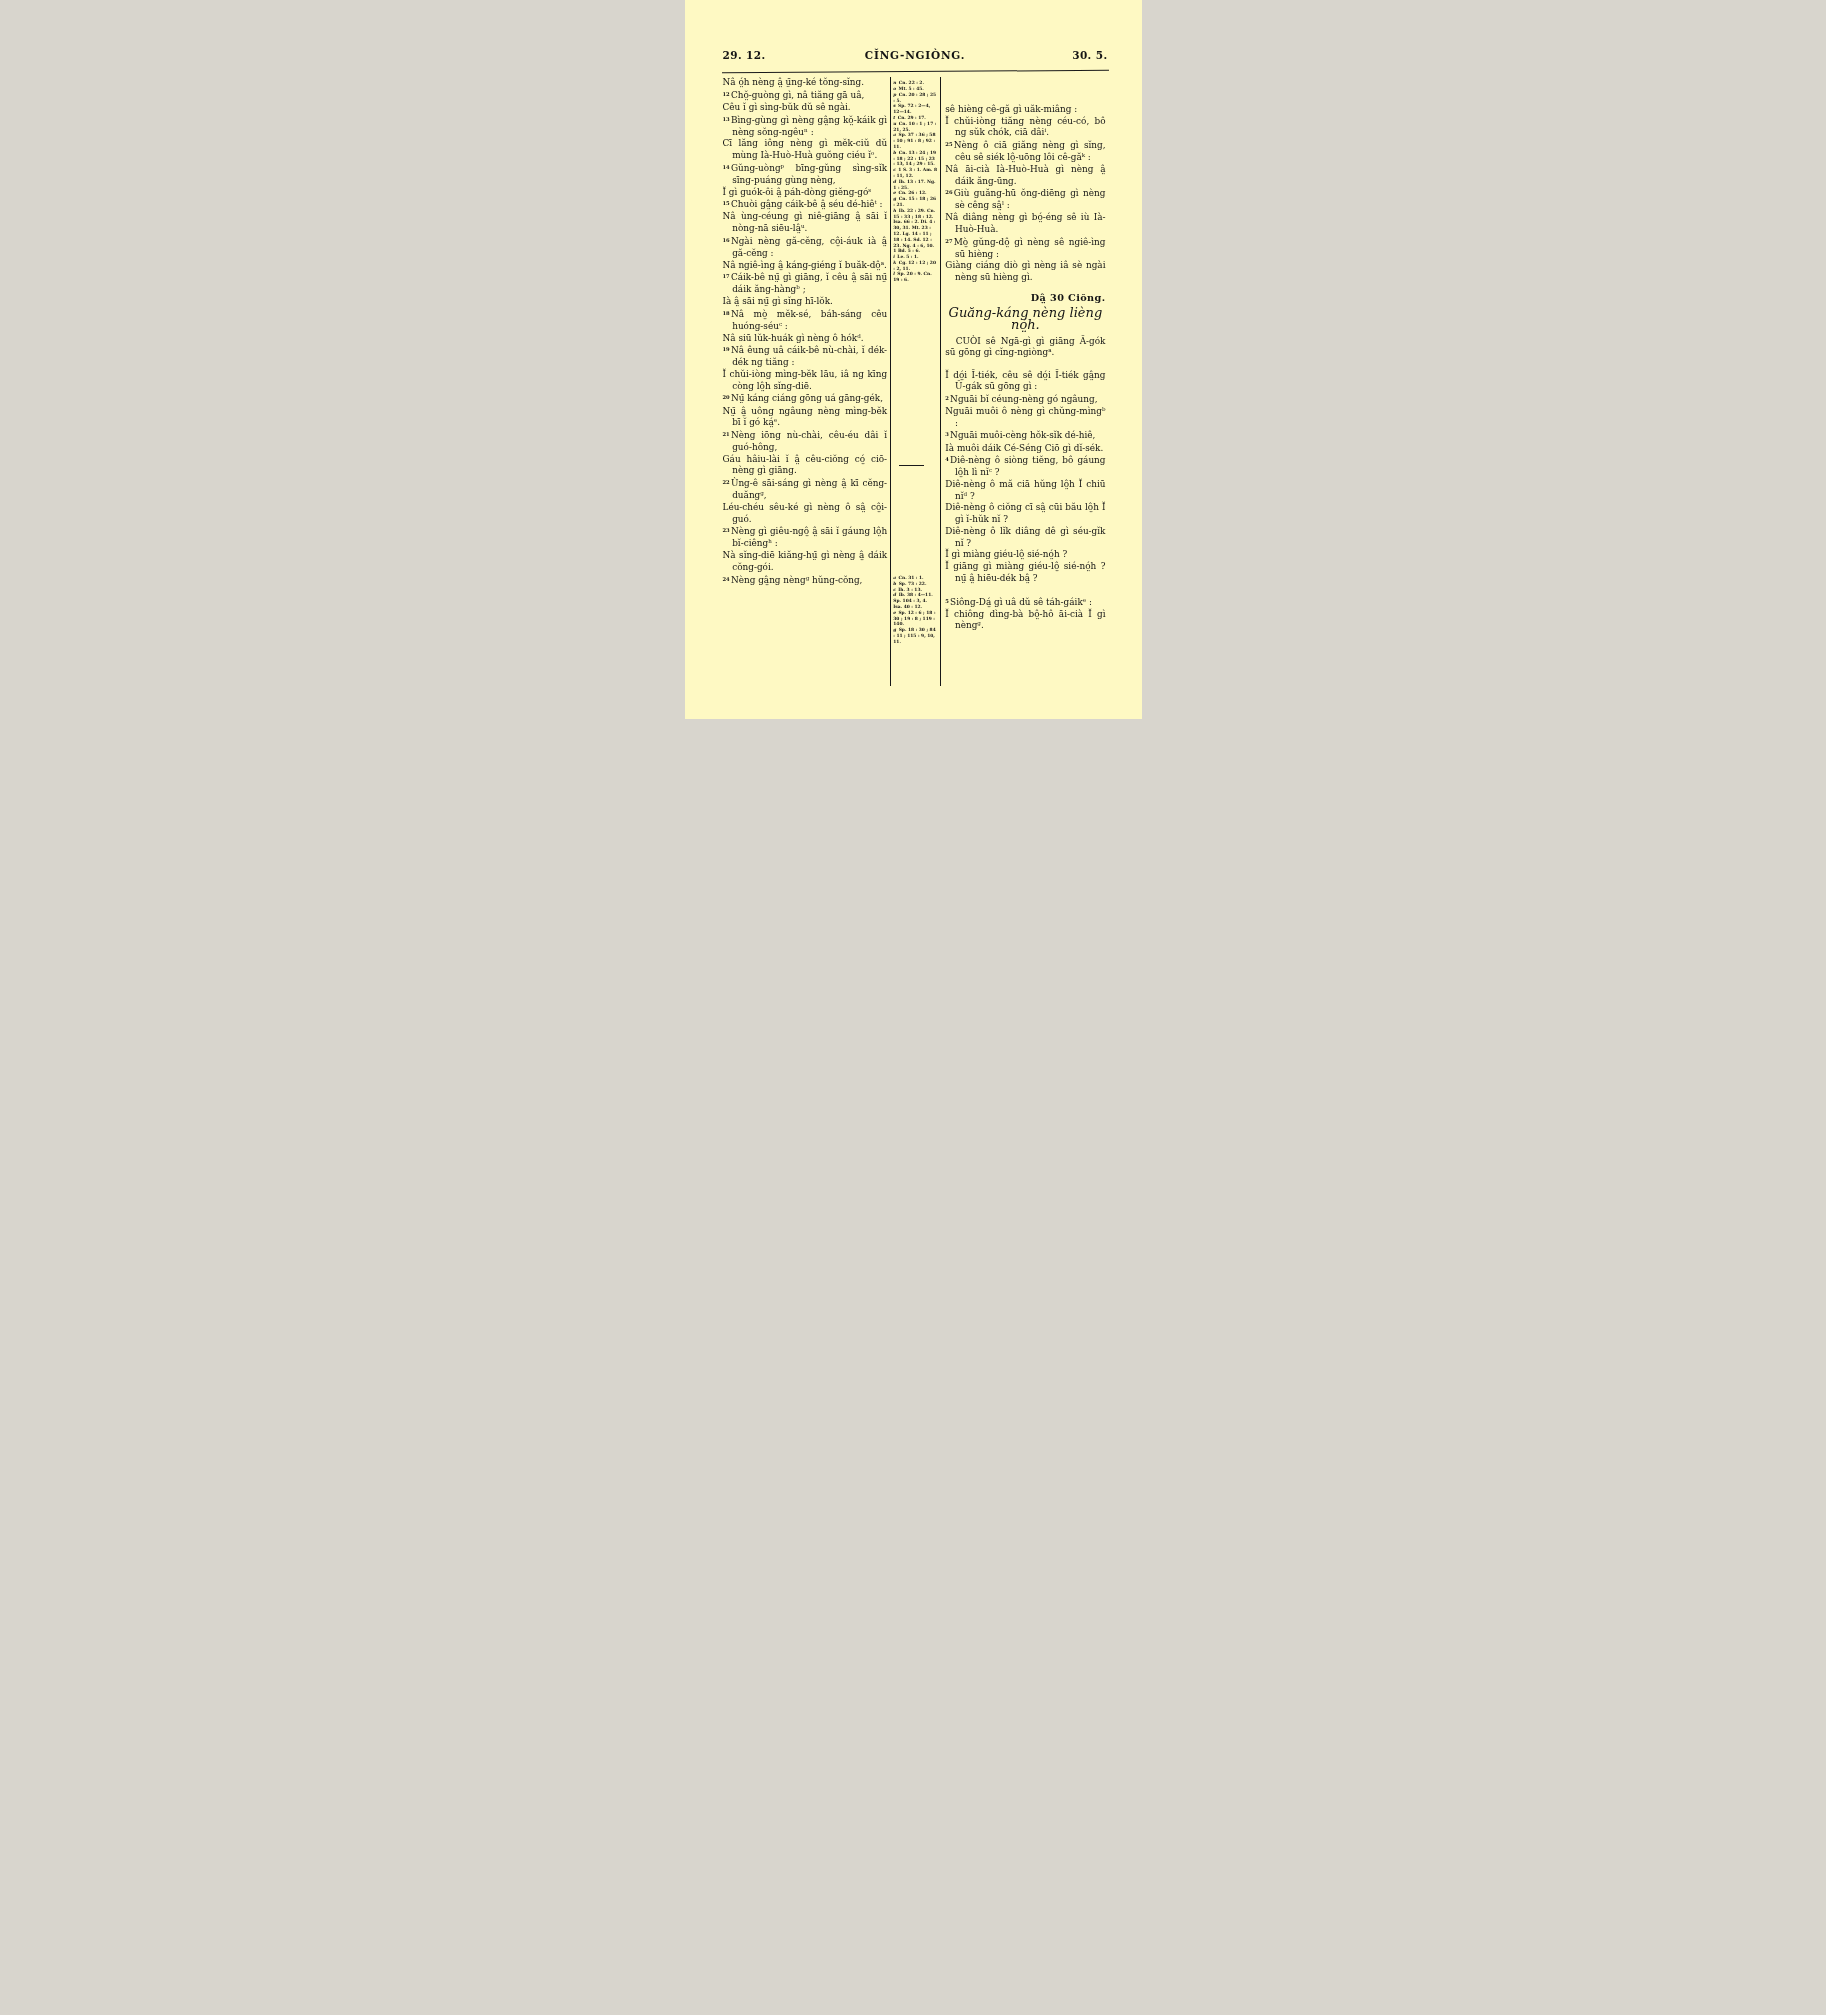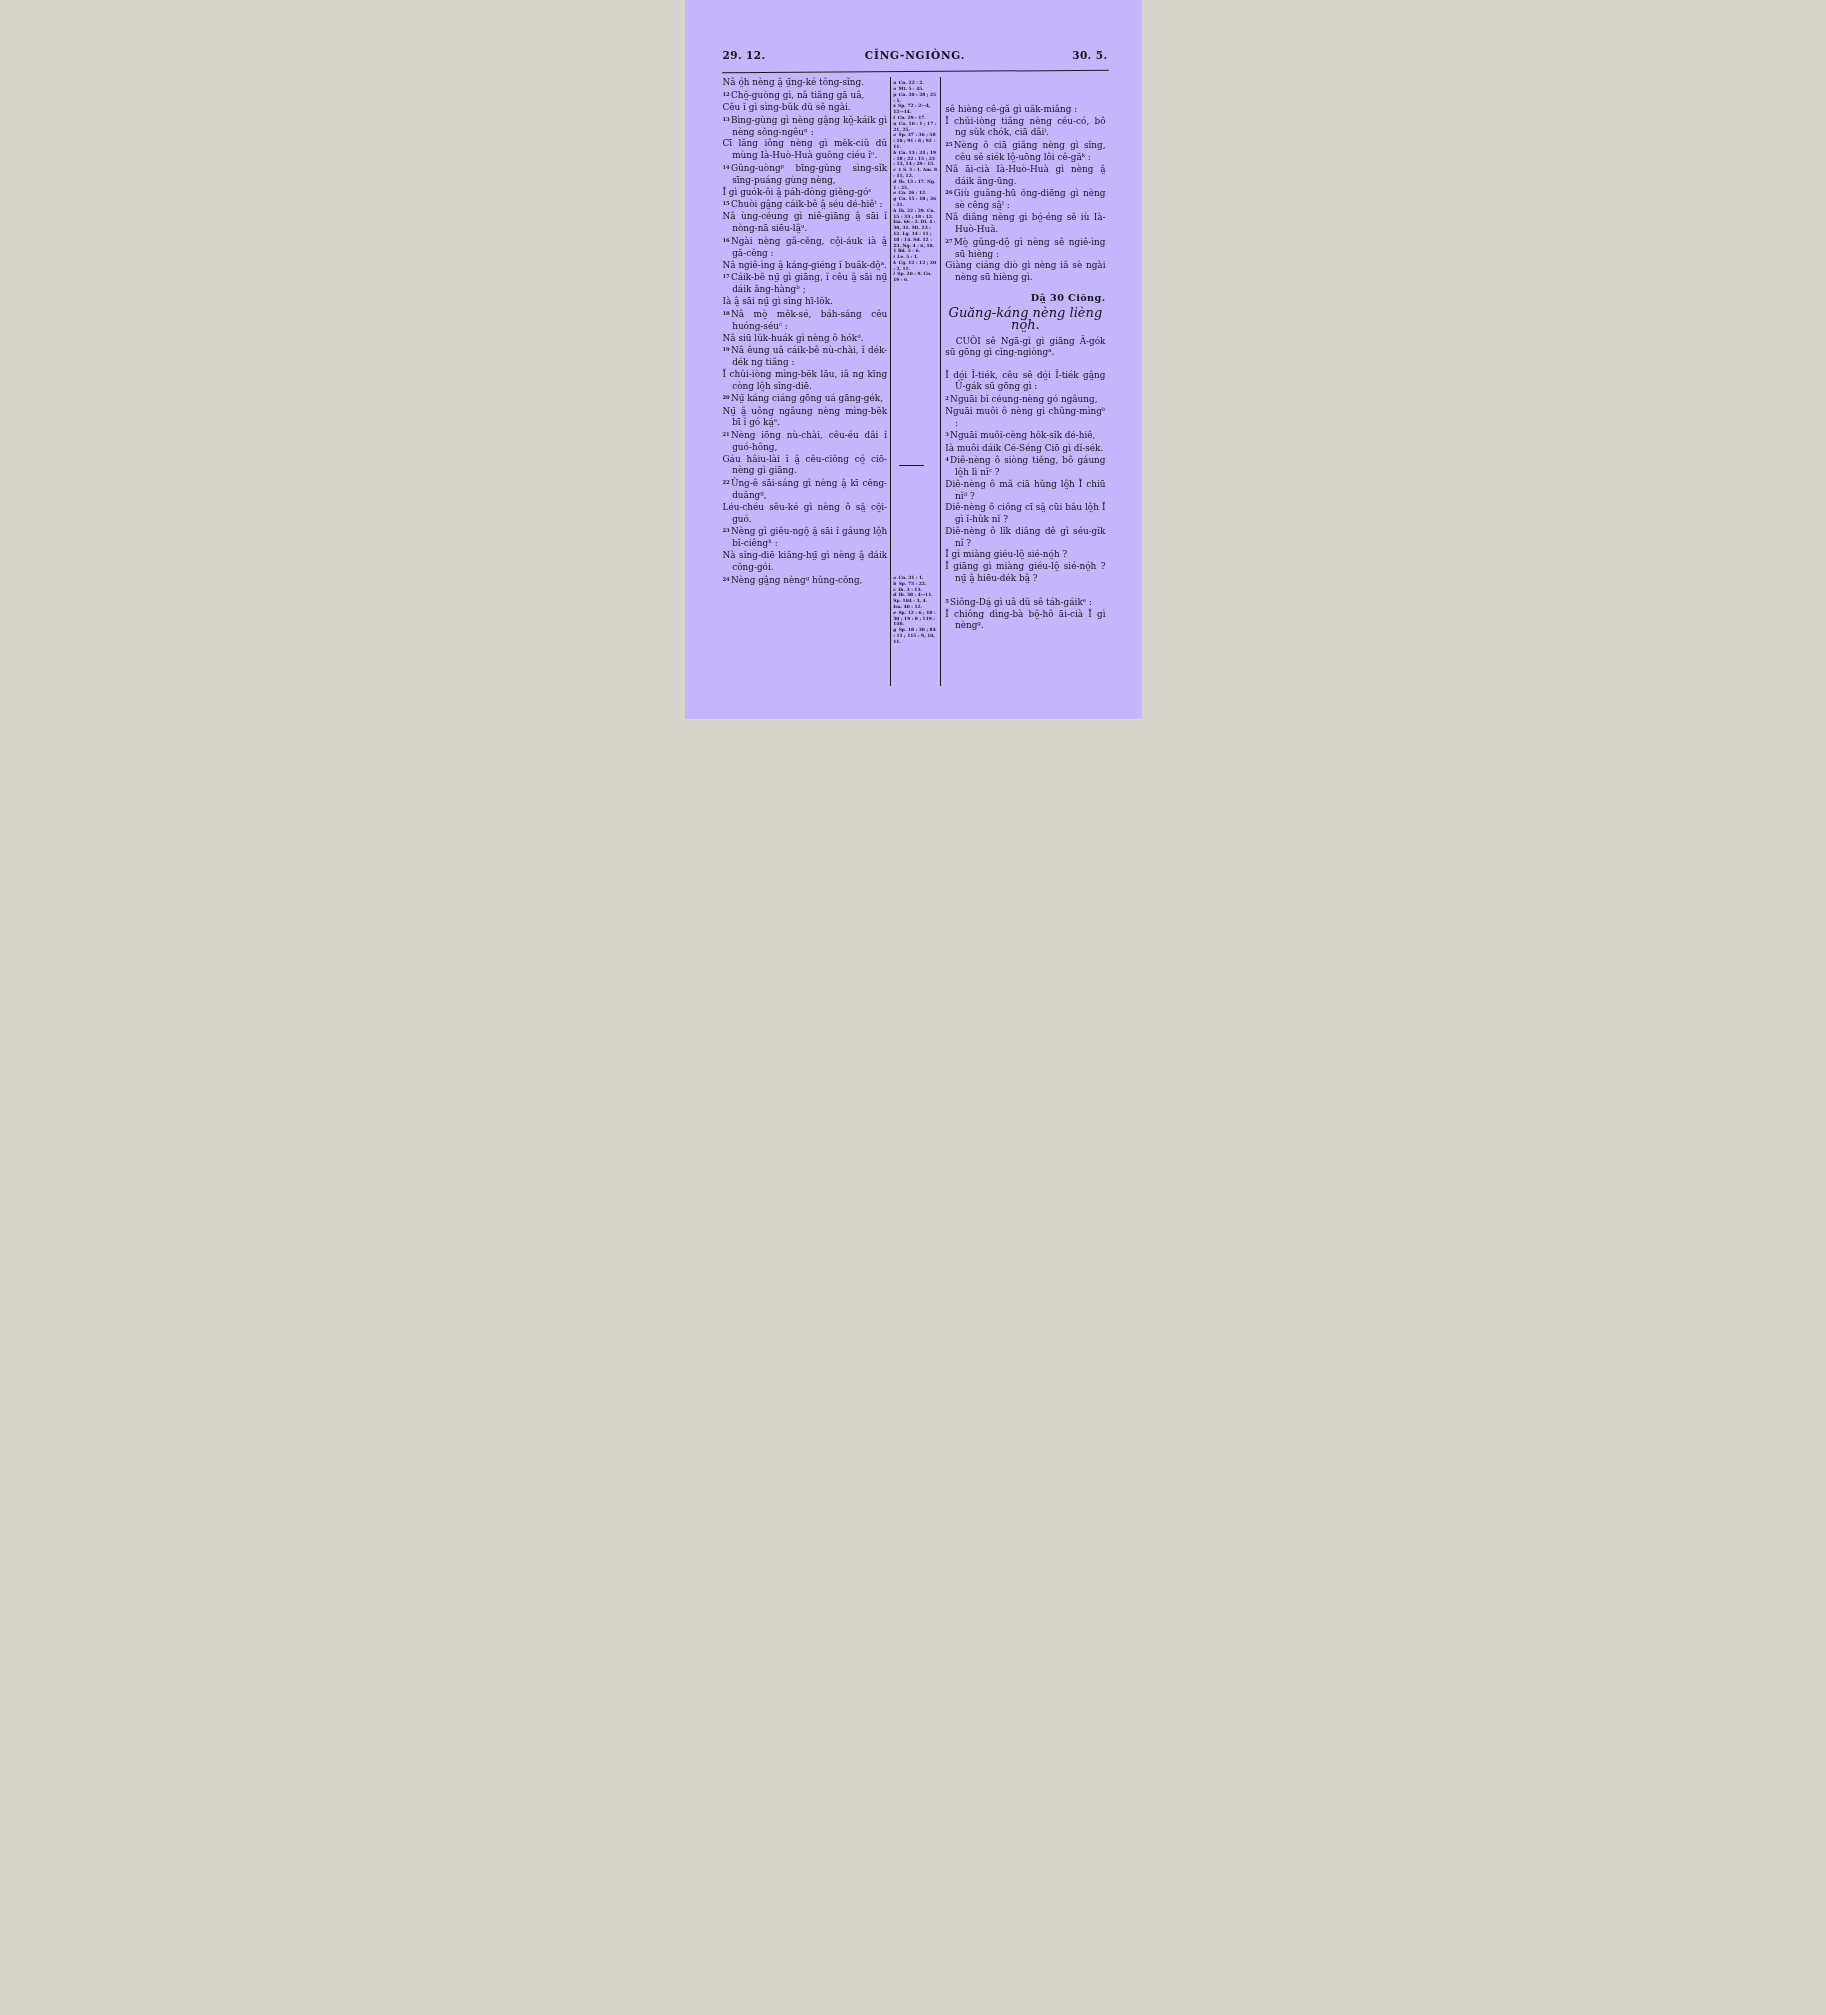--- a/index.html
+++ b/index.html
@@ -1,20 +1,20 @@
 <!DOCTYPE html>
 <html style="font-size:6.4px"><head>
 <meta charset="utf-8">
 <style>
   html,body{margin:0;padding:0;background:#d8d5cd;}
   .page{
     position:relative;
     width:457px;height:719px;
     margin:0 auto;
-    background:#c4b5fd;
+    background:#fef9c3;
     color:#141414;
     font-family:"DejaVu Serif","Liberation Serif",serif;
     overflow:hidden;
   }
   
   .running-head{
     position:absolute;top:49px;left:38px;right:34px;
     display:flex;align-items:baseline;
     font-size:10.5px;font-weight:bold;letter-spacing:0.4px;
   }

